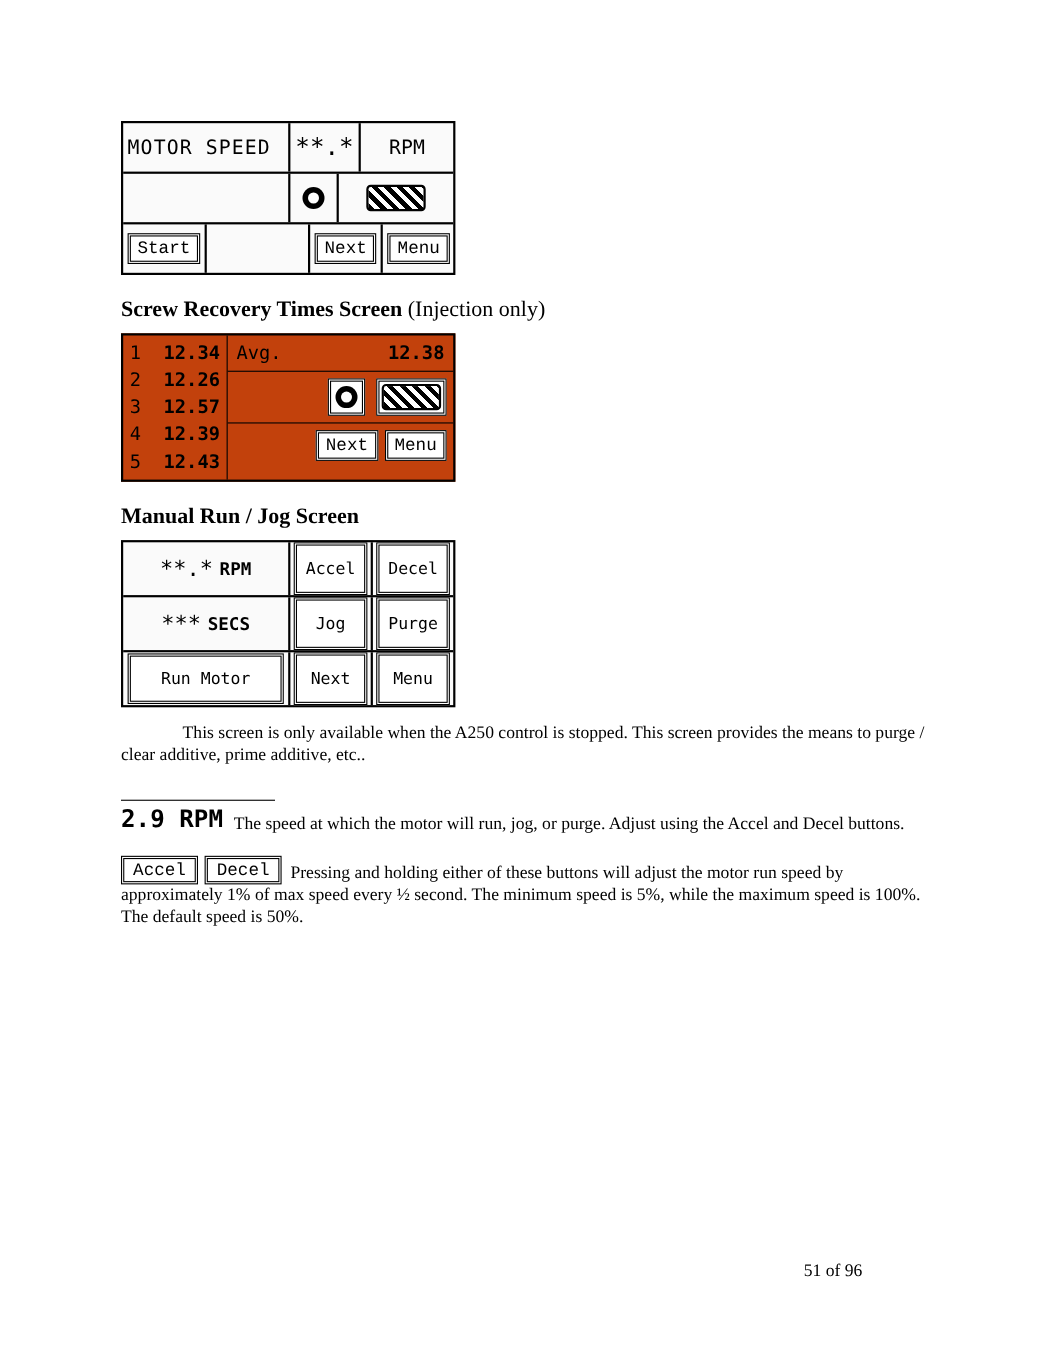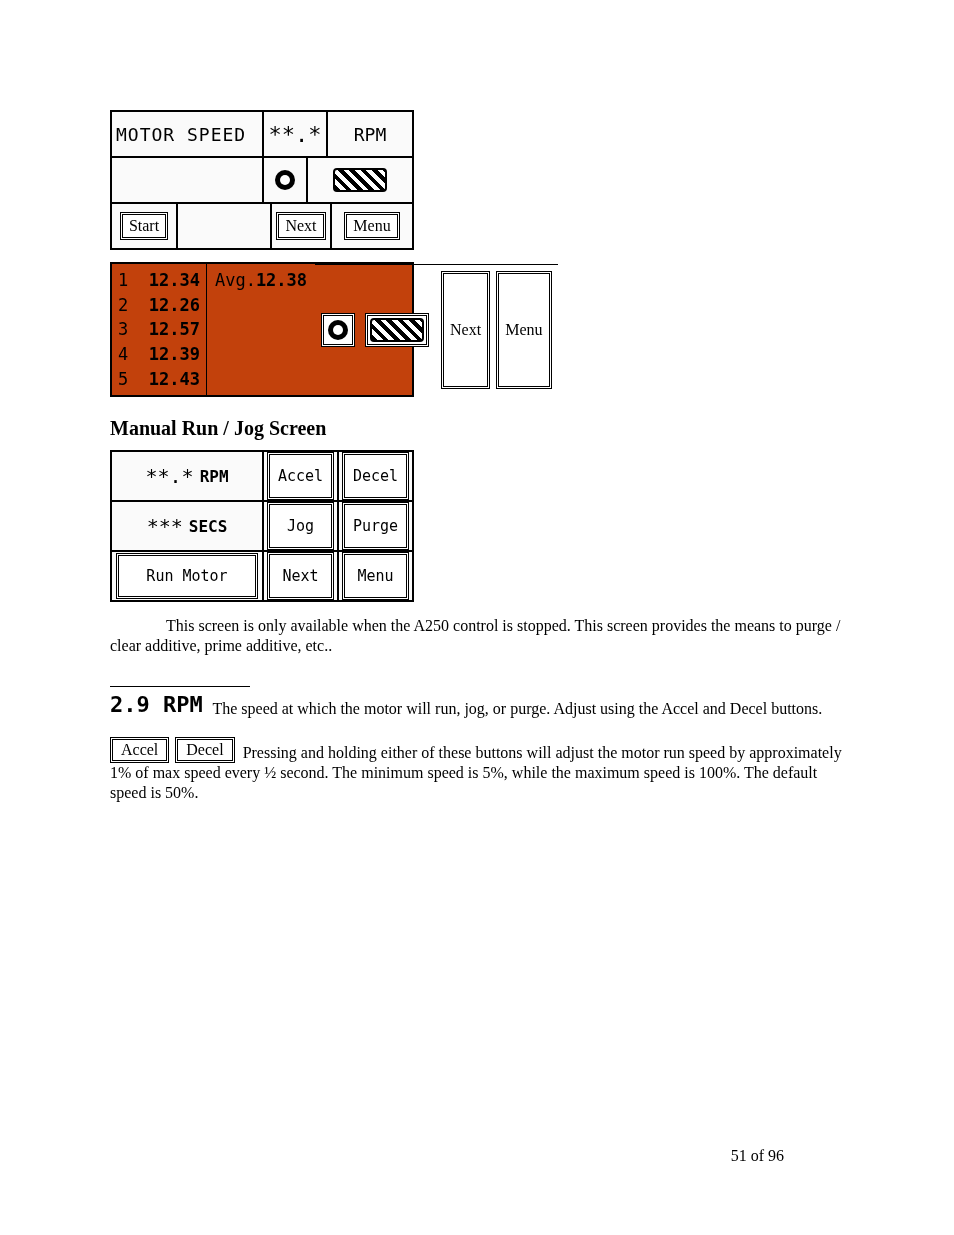--- a/index.html
+++ b/index.html
@@ -77,21 +77,21 @@
   .motor .gear-slot  { flex: 0 0 44px; }
   .motor .hatch-slot { flex: 1 1 auto; }
   .motor .start-slot { flex: 0 0 66px; padding:4px;}
   .motor .spacer     { flex: 0 0 92px; border-right:0;}
   .motor .spacer+.cell{border-left:2px solid #000;}
   .motor .next-slot  { flex: 0 0 62px; padding:4px;}
   .motor .menu-slot  { flex: 1 1 auto; padding:4px;}
 
   .db-btn {
     border: 3px double #000;
-    font-family: Liberation Serif, serif;
+    font-family: Liberation Mono, monospace;
     font-size: 16px;
     padding: 3px 6px;
     line-height: 1;
     display:inline-flex;
     align-items:center;
     justify-content:center;
     min-width: 40px;
     box-sizing:border-box;
     background:#fff;
     text-align:right;
@@ -124,21 +124,21 @@
     border-right:1px solid #000;
     padding:4px 6px;
     font-size:17px;
     line-height:1.45;
   }
   .recov-left div{white-space:nowrap;}
   .recov-left .bold{font-weight:bold;}
   .recov-right{
     flex:1;
     display:flex;
-    flex-direction:row;
+    flex-direction:column;
   }
   .recov-avg{
     flex:0 0 auto;
     padding:6px 8px;
     font-size:17px;
     display:flex;
     justify-content:space-between;
   }
   .recov-avg .v{font-weight:bold;}
   .recov-icons{
@@ -218,20 +218,23 @@
       <div class="cell next-slot">
         <span class="db-btn">Next</span>
       </div>
       <div class="cell menu-slot">
         <span class="db-btn">Menu</span>
       </div>
     </div>
   </div>
 
 
+  <h3 class="section">
+    <span>Screw Recovery  Times Screen </span><span class="qualifier">(Injection only)</span>
+  </h3>
 
   <div class="recov">
     <div class="recov-left">
       <div><span>1</span>&nbsp;&nbsp;<span class="bold">12.34</span></div>
       <div><span>2</span>&nbsp;&nbsp;<span class="bold">12.26</span></div>
       <div><span>3</span>&nbsp;&nbsp;<span class="bold">12.57</span></div>
       <div><span>4</span>&nbsp;&nbsp;<span class="bold">12.39</span></div>
       <div><span>5</span>&nbsp;&nbsp;<span class="bold">12.43</span></div>
     </div>
     <div class="recov-right">

